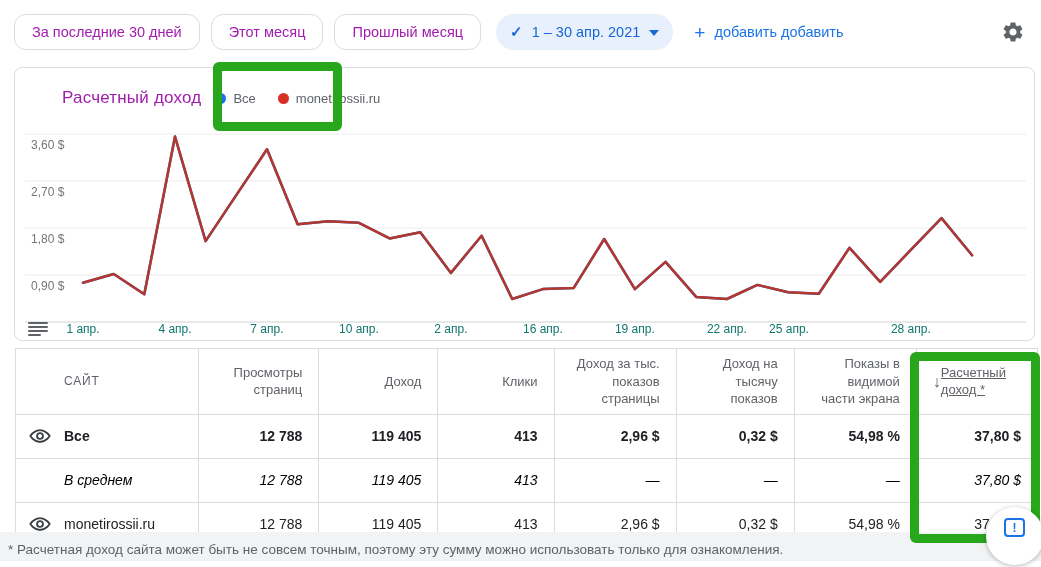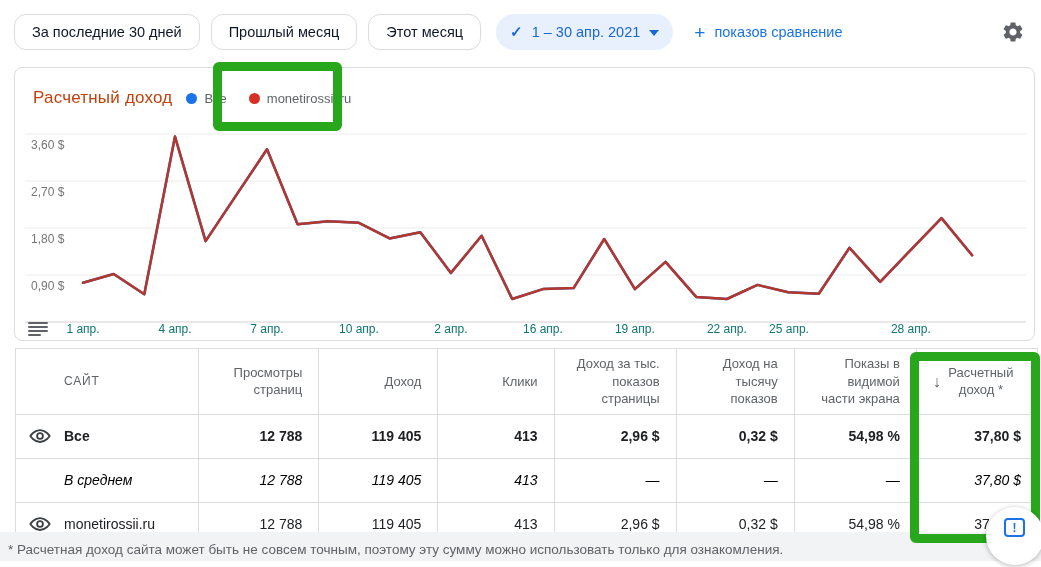--- a/index.html
+++ b/index.html
@@ -3,34 +3,34 @@
 <meta charset="utf-8">
 <style>
   * { margin:0; padding:0; box-sizing:border-box; }
   html,body { width:1041px; height:567px; background:#fff; font-family:"Liberation Sans", sans-serif; }
   #app { position:relative; width:1041px; height:567px; overflow:hidden; background:#fff; }
 
   
   .toolbar { position:absolute; left:0; top:0; width:1041px; height:60px; background:#fff; }
   .toolbar-inner { position:absolute; left:14px; top:14px; display:flex; align-items:center; gap:11px; }
   .filter-btn { height:36px; padding:0 17px; background:#fff; border:1px solid #dadce0; border-radius:12px;
-    font-family:"Liberation Sans", sans-serif; font-size:14.5px; color:#0f172a; cursor:pointer; white-space:nowrap; }
+    font-family:"Liberation Sans", sans-serif; font-size:14.5px; color:#a21caf; cursor:pointer; white-space:nowrap; }
   .date-chip { height:36px; display:flex; align-items:center; gap:9px; padding:0 14px 0 14px; margin-left:4px;
     background:#e8f0fe; border-radius:18px; color:#1967d2; font-size:14.5px; cursor:pointer; white-space:nowrap; }
   .date-chip .check { font-size:15px; font-weight:700; }
   .caret { width:0; height:0; border-left:5px solid transparent; border-right:5px solid transparent; border-top:6px solid #1967d2; margin-top:2px; }
   .add-comparison { display:flex; align-items:center; gap:9px; margin-left:10px; color:#1a73e8; font-size:14.5px; cursor:pointer; white-space:nowrap; }
   .add-comparison .plus { font-size:19px; font-weight:400; line-height:1; }
   .gear-btn { position:absolute; right:16px; top:20px; width:24px; height:24px; cursor:pointer; color:#5f6368; }
 
   
   .chart-card { position:absolute; left:14px; top:67px; width:1021px; height:274px; background:#fff;
     border:1px solid #dadce0; border-radius:8px; }
   .chart-head { position:absolute; left:18px; top:20px; display:flex; align-items:center; }
-  .chart-title { font-size:17px; color:#c2410c; letter-spacing:.2px; }
+  .chart-title { font-size:17px; color:#a21caf; letter-spacing:.2px;margin-left:29px; }
   .legend { display:flex; align-items:center; margin-left:14px; }
   .legend-item { display:flex; align-items:center; margin-right:22px; }
   .legend-dot { width:11px; height:11px; border-radius:50%; margin-right:7px; }
   .legend-label { font-size:13px; color:#5f6368; }
   .plot-svg { position:absolute; left:0; top:0; }
   .xaxis-row { position:absolute; left:0; top:251px; width:1021px; height:22px; }
   .xaxis-label { position:absolute; top:3px; transform:translateX(-50%); font-size:12px; color:#0f766e; white-space:nowrap; }
   .axis-menu-icon { position:absolute; left:13px; top:3px; width:21px; height:16px; cursor:pointer; }
   .axis-menu-icon i { display:block; height:2px; background:#5f6368; margin-bottom:2px; border-radius:1px; }
   .axis-menu-icon i:nth-child(1){width:20px;} .axis-menu-icon i:nth-child(2){width:20px;}
@@ -38,21 +38,21 @@
 
   
   .table-card { position:absolute; left:15px; top:348px; width:1023px; background:#fff; }
   table { border-collapse:collapse; table-layout:fixed; width:1023px; }
   th, td { border:1px solid #dadce0; overflow:hidden; }
   thead th { height:52px; vertical-align:middle; font-weight:400; font-size:13px; color:#5f6368;
     text-align:right; padding:6px 16px; line-height:1.35; }
   thead th.col-site { text-align:left; font-size:12px; letter-spacing:.8px; padding-left:48px; }
   th.sorted .th-flex { display:flex; align-items:center; justify-content:space-between; }
   .sort-arrow { font-size:16px; color:#5f6368; flex:0 0 auto; }
-  .th-label { text-align:center; }
+  .th-label { text-align:left;text-decoration:underline; }
   tbody td { height:44px; font-size:14px; color:#202124; text-align:right; padding:0 16px; white-space:nowrap; }
   td.site-cell { text-align:left; padding:0 8px 0 13px; }
   .site-flex { display:flex; align-items:center; }
   .eye-slot { width:35px; display:flex; align-items:center; }
   .eye-icon { width:22px; height:22px; color:#3c4043; cursor:pointer; }
   tr.row-bold td { font-weight:700; }
   tr.row-italic td { font-style:italic; color:#000000; }
 
   
   .footer-strip { position:absolute; left:0; top:532px; width:1041px; height:29px; background:#f1f3f4; }
@@ -71,30 +71,30 @@
     color:#1a73e8; font-weight:700; font-size:12px; }
 </style>
 </head>
 <body>
 
 <div id="app">
 
   <div class="toolbar">
     <div class="toolbar-inner">
       <button class="filter-btn">За последние 30 дней</button>
+      <button class="filter-btn">Этот месяц</button>
       <button class="filter-btn">Прошлый месяц</button>
-      <button class="filter-btn">Этот месяц</button>
       <div class="date-chip">
         <span class="check">✓</span>
         <span>1 – 30 апр. 2021</span>
         <span class="caret"></span>
       </div>
       <div class="add-comparison">
         <span class="plus">+</span>
-        <span>показов сравнение</span>
+        <span>добавить добавить</span>
       </div>
     </div>
     <div class="gear-btn">
       <svg viewBox="0 0 24 24" width="24" height="24" fill="currentColor">
           <path d="M19.14 12.94c.04-.3.06-.61.06-.94 0-.32-.02-.64-.07-.94l2.03-1.58c.18-.14.23-.41.12-.61l-1.92-3.32c-.12-.22-.37-.29-.59-.22l-2.39.96c-.5-.38-1.03-.7-1.62-.94l-.36-2.54c-.04-.24-.24-.41-.48-.41h-3.84c-.24 0-.43.17-.47.41l-.36 2.54c-.59.24-1.13.57-1.62.94l-2.39-.96c-.22-.08-.47 0-.59.22L2.74 8.87c-.12.21-.08.47.12.61l2.03 1.58c-.05.3-.09.63-.09.94s.02.64.07.94l-2.03 1.58c-.18.14-.23.41-.12.61l1.92 3.32c.12.22.37.29.59.22l2.39-.96c.5.38 1.03.7 1.62.94l.36 2.54c.05.24.24.41.48.41h3.84c.24 0 .44-.17.47-.41l.36-2.54c.59-.24 1.13-.56 1.62-.94l2.39.96c.22.08.47 0 .59-.22l1.92-3.32c.12-.22.07-.47-.12-.61l-2.01-1.58zM12 15.6c-1.98 0-3.6-1.62-3.6-3.6s1.62-3.6 3.6-3.6 3.6 1.62 3.6 3.6-1.62 3.6-3.6 3.6z"></path>
         </svg>
     </div>
   </div>
 
   <div class="chart-card">

